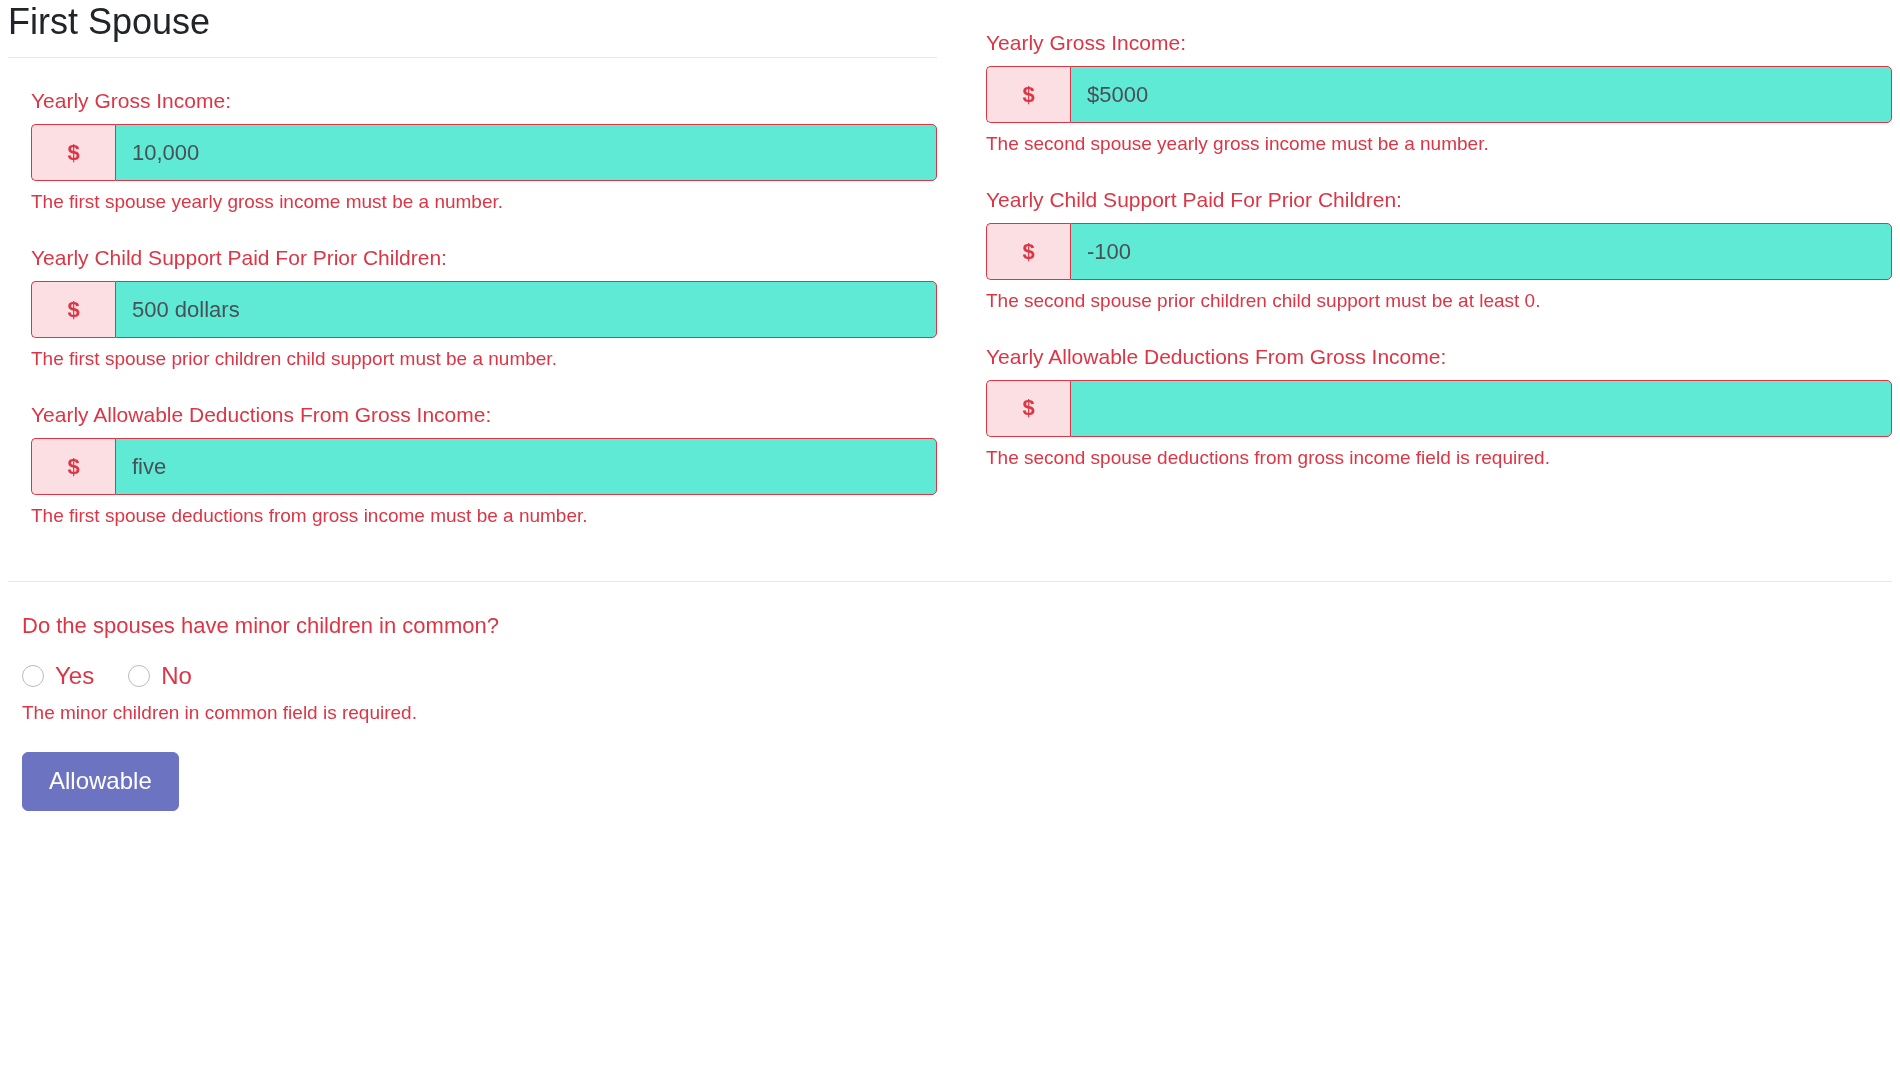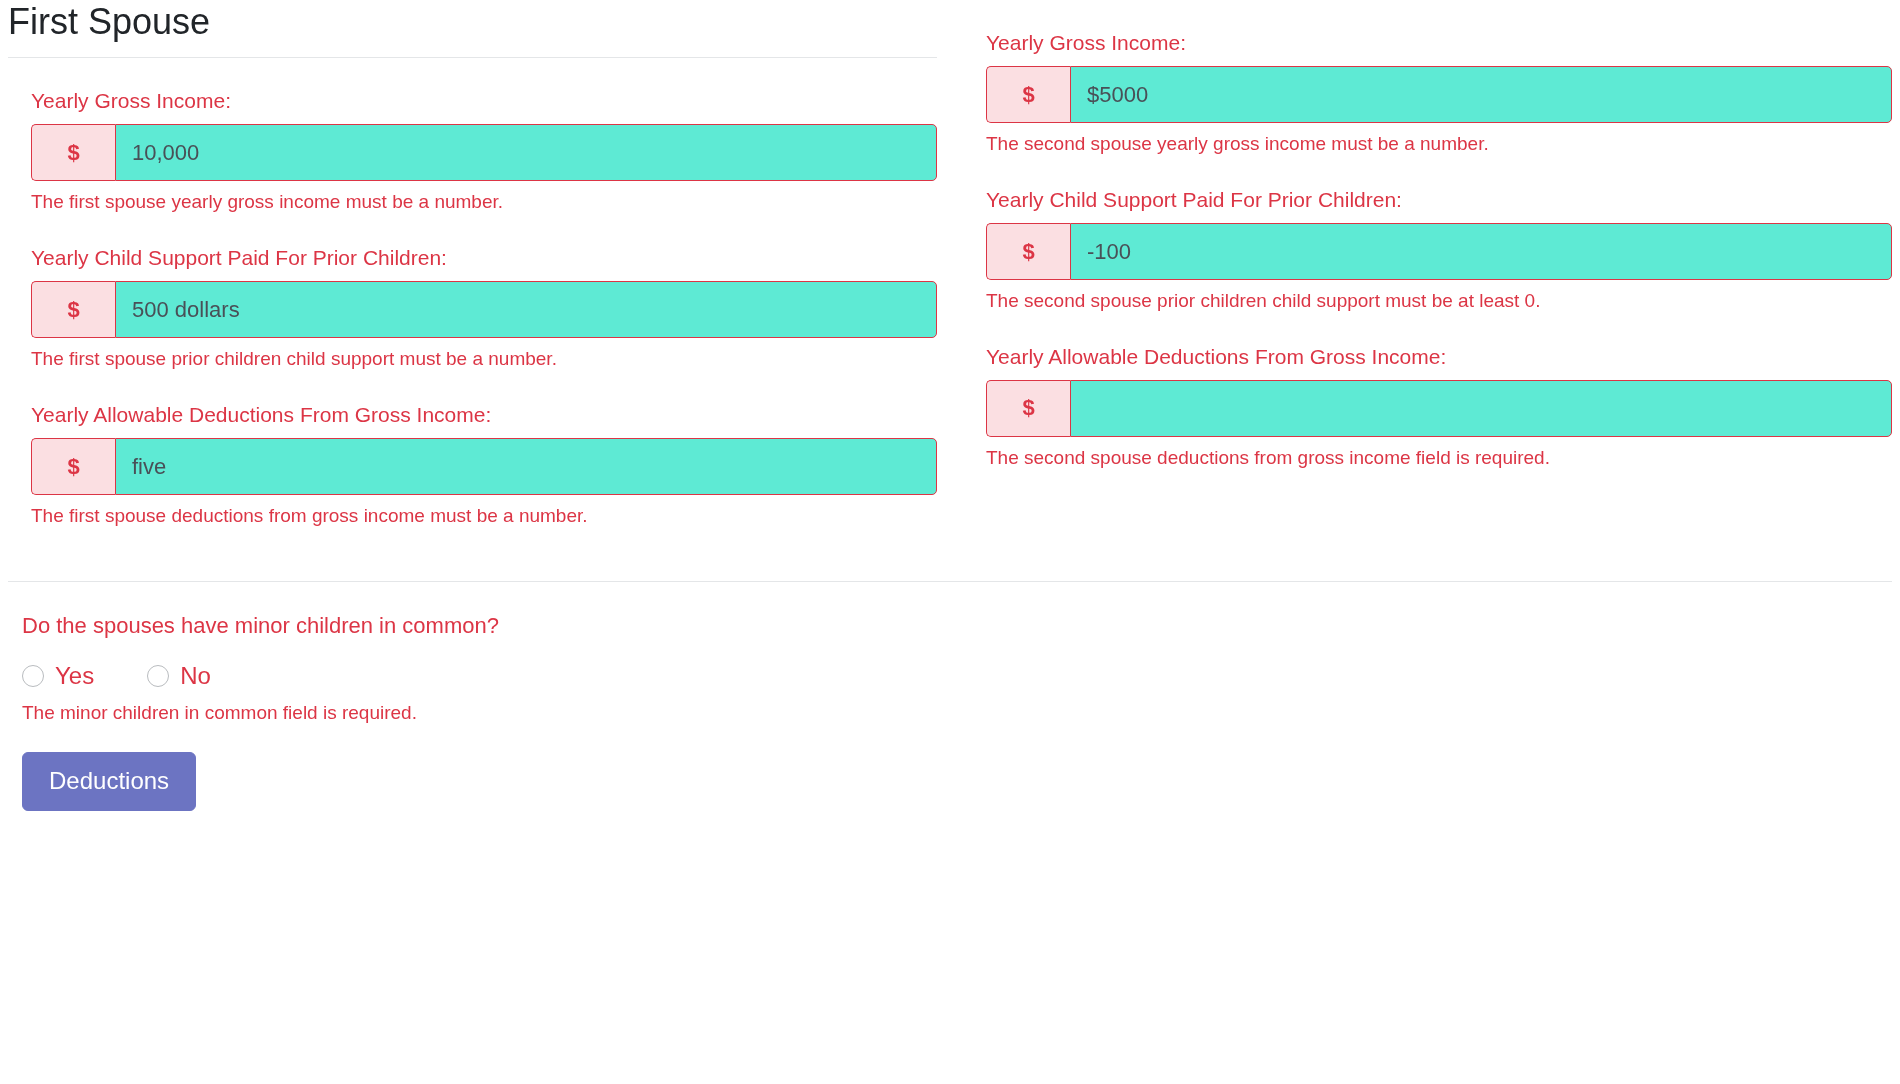--- a/index.html
+++ b/index.html
@@ -98,21 +98,21 @@
   }
   .common-question {
     font-size: 22px;
     color: #dc3545;
     line-height: 1.2;
   }
   .radio-row {
     display: flex;
     flex-direction: row;
     align-items: center;
-    gap: 53px;
+    gap: 34px;
     margin-top: 25px;
   }
   .radio-option {
     display: flex;
     flex-direction: row;
     align-items: center;
     gap: 11px;
     cursor: pointer;
   }
   .radio-circle {
@@ -227,16 +227,16 @@
         <span class="radio-label">Yes</span>
       </label>
       <label class="radio-option">
         <span class="radio-circle"></span>
         <span class="radio-label">No</span>
       </label>
     </div>
 
     <div class="radio-error">The minor children in common field is required.</div>
 
-    <button class="calculate-btn">Deductions</button>
+    <button class="calculate-btn">Allowable</button>
   </div>
 
 </div>
 
 </body></html>

